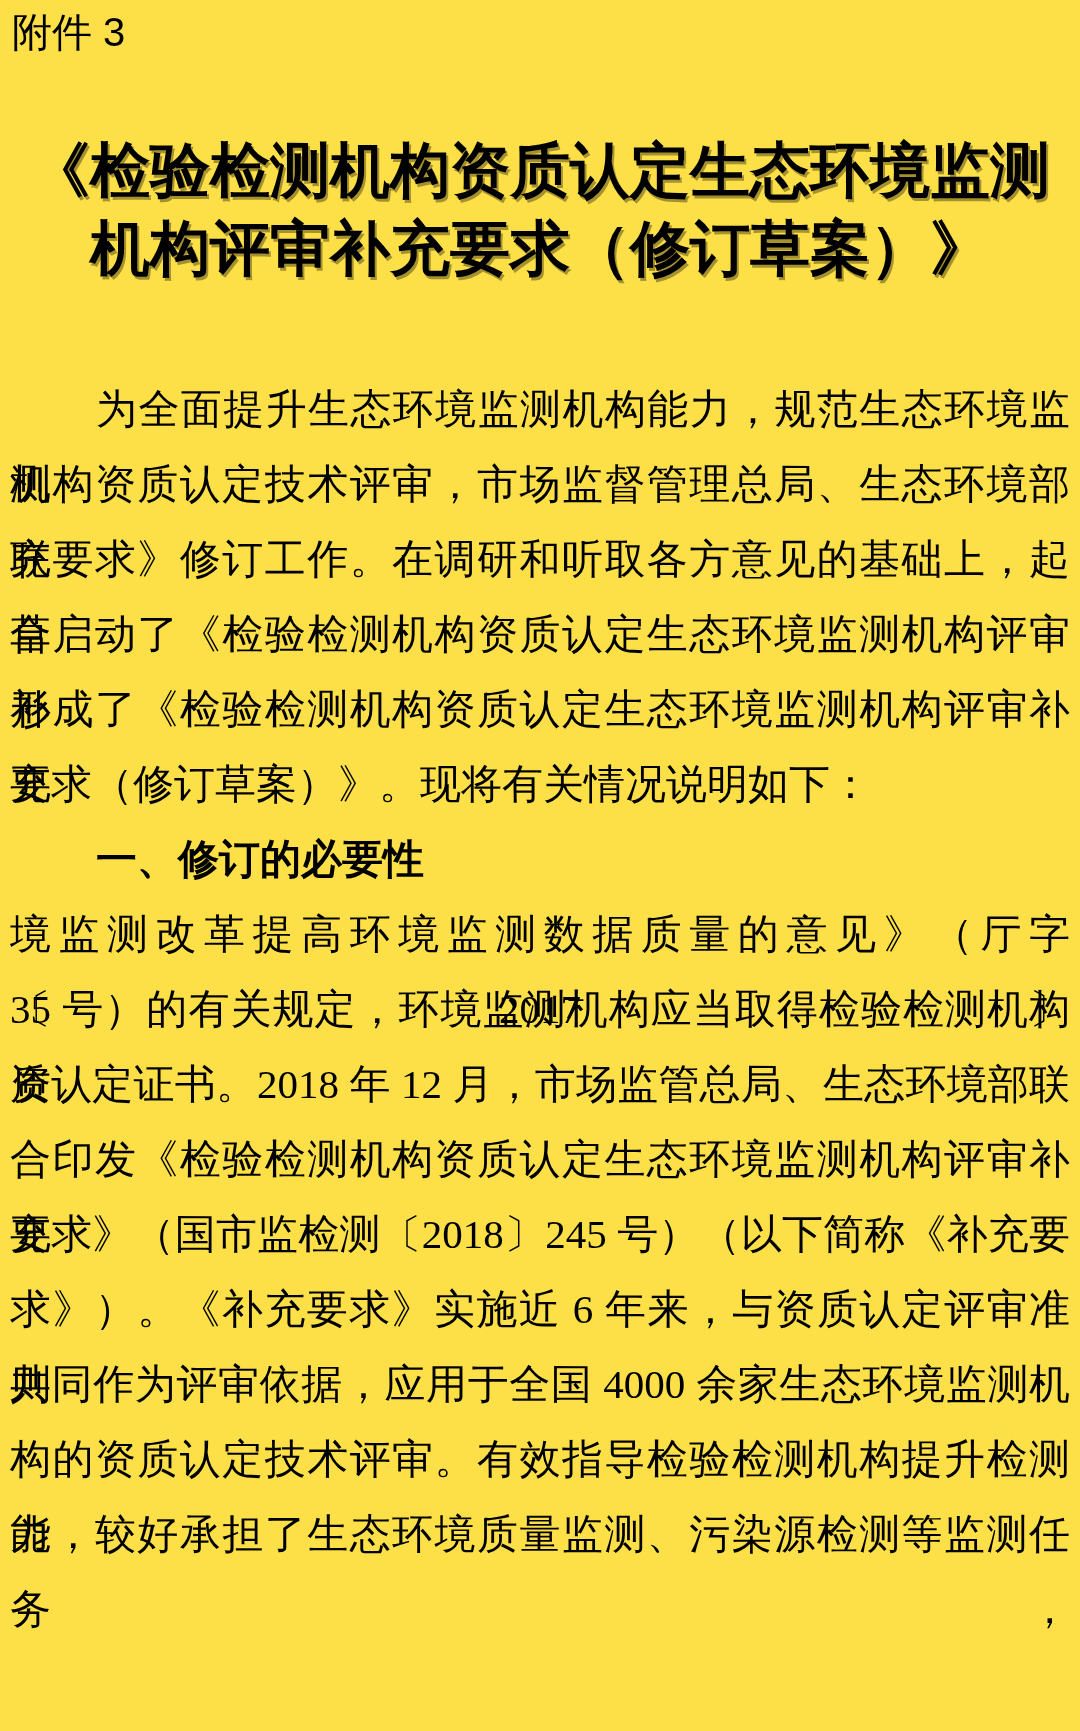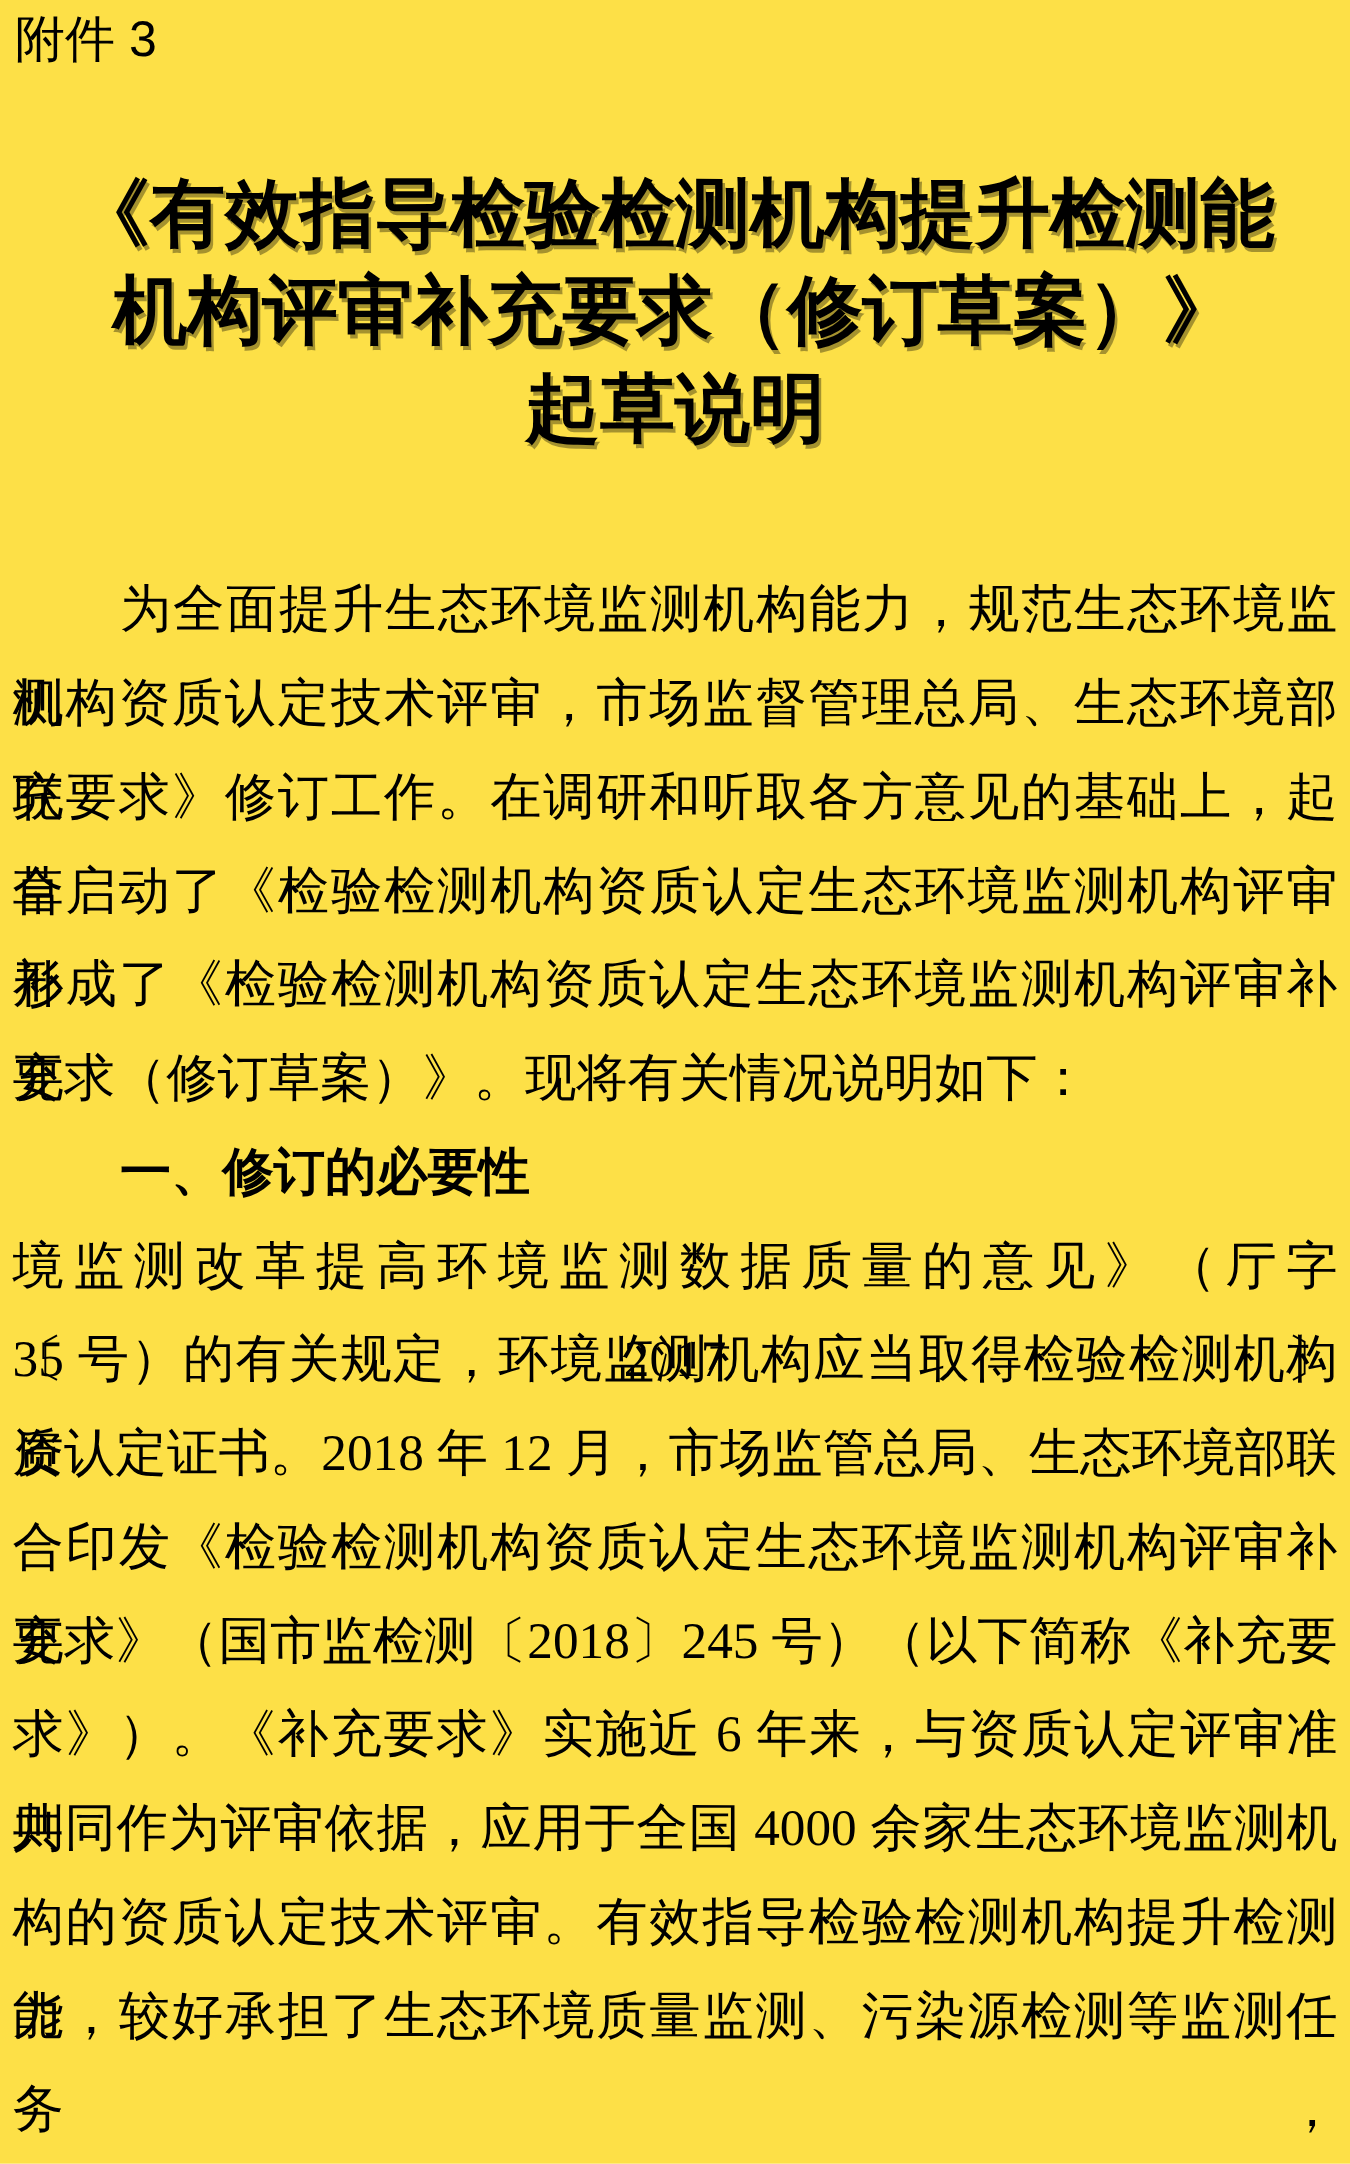--- a/index.html
+++ b/index.html
@@ -52,23 +52,22 @@
   }
 </style>
 </head>
 <body>
 
 <div class="page">
 
   <div class="attachment">附件 3</div>
 
   <h1 class="title">
-    <span class="title-line">《有效指导检验检测机构提升检测能</span>
+    <span class="title-line">《检验检测机构资质认定生态环境监测</span>
     <span class="title-line">机构评审补充要求（修订草案）》</span>
-    <span class="title-line">起草说明</span>
   </h1>
 
   <div class="doc-body">
     <div class="line justify indent">为全面提升生态环境监测机构能力，规范生态环境监测</div>
     <div class="line justify">机构资质认定技术评审，市场监督管理总局、生态环境部联</div>
     <div class="line justify">充要求》修订工作。在调研和听取各方意见的基础上，起草</div>
     <div class="line justify">合启动了《检验检测机构资质认定生态环境监测机构评审补</div>
     <div class="line justify">形成了《检验检测机构资质认定生态环境监测机构评审补充</div>
     <div class="line">要求（修订草案）》。现将有关情况说明如下：</div>
     <div class="line heading indent">一、修订的必要性</div>

